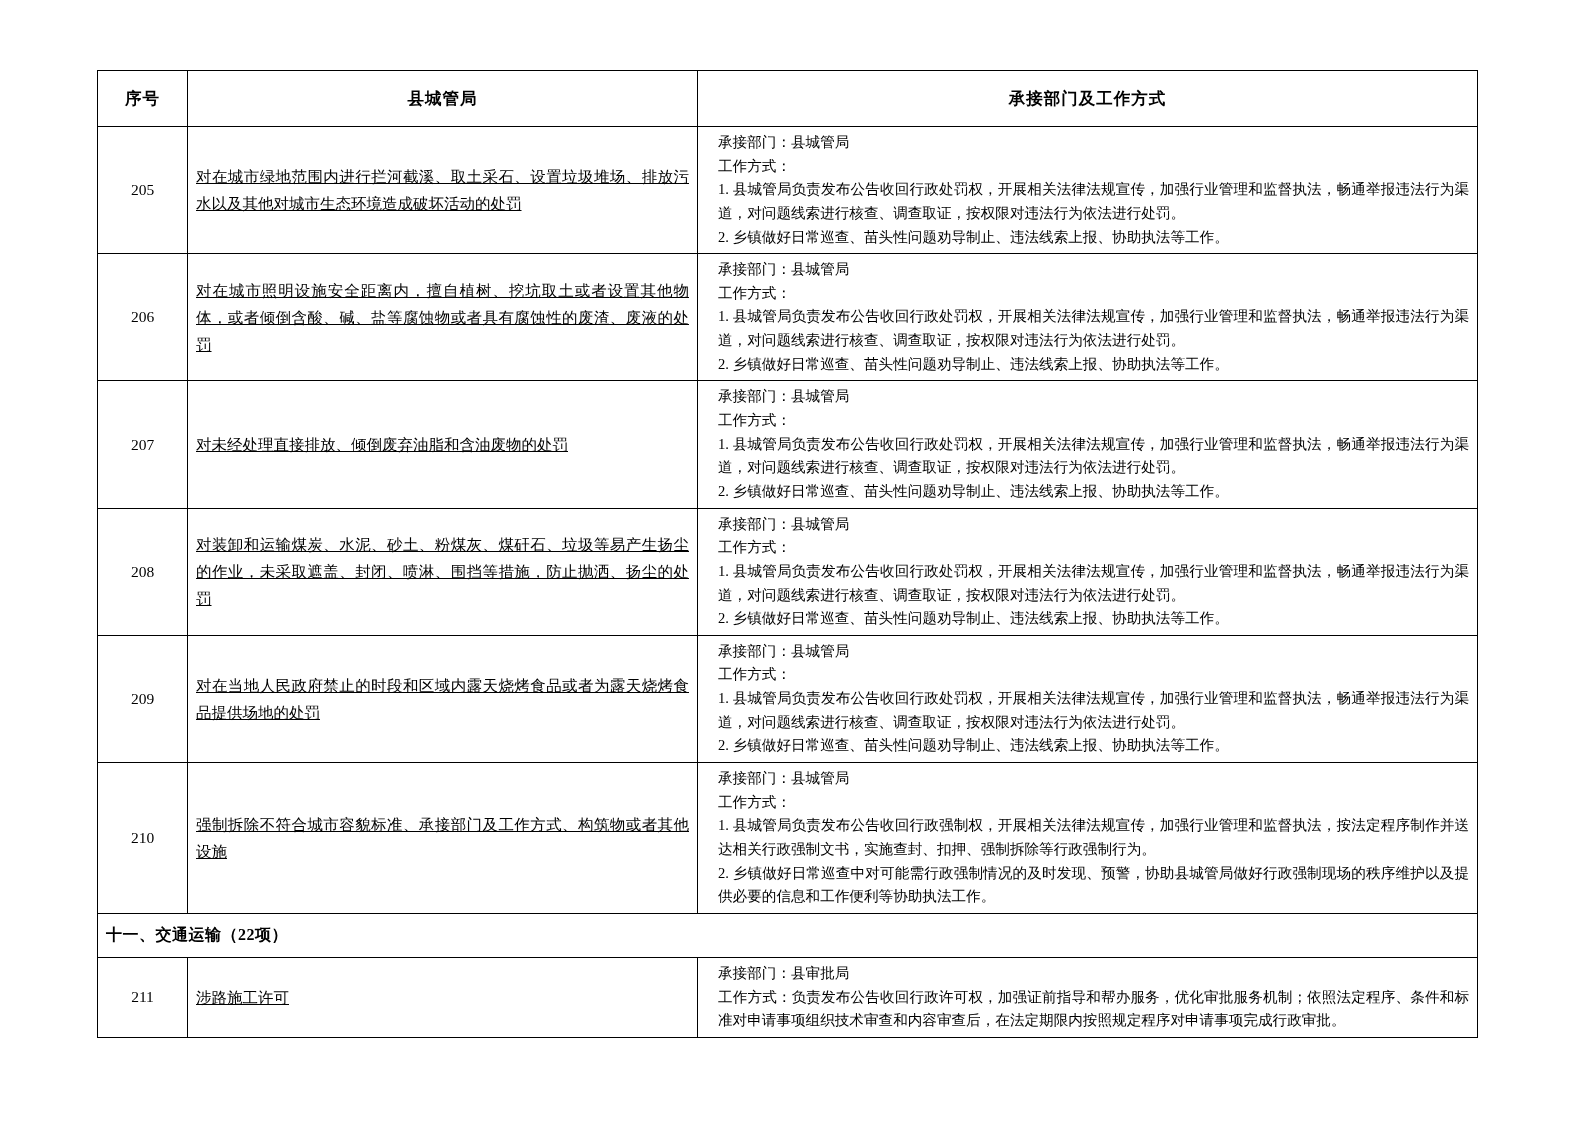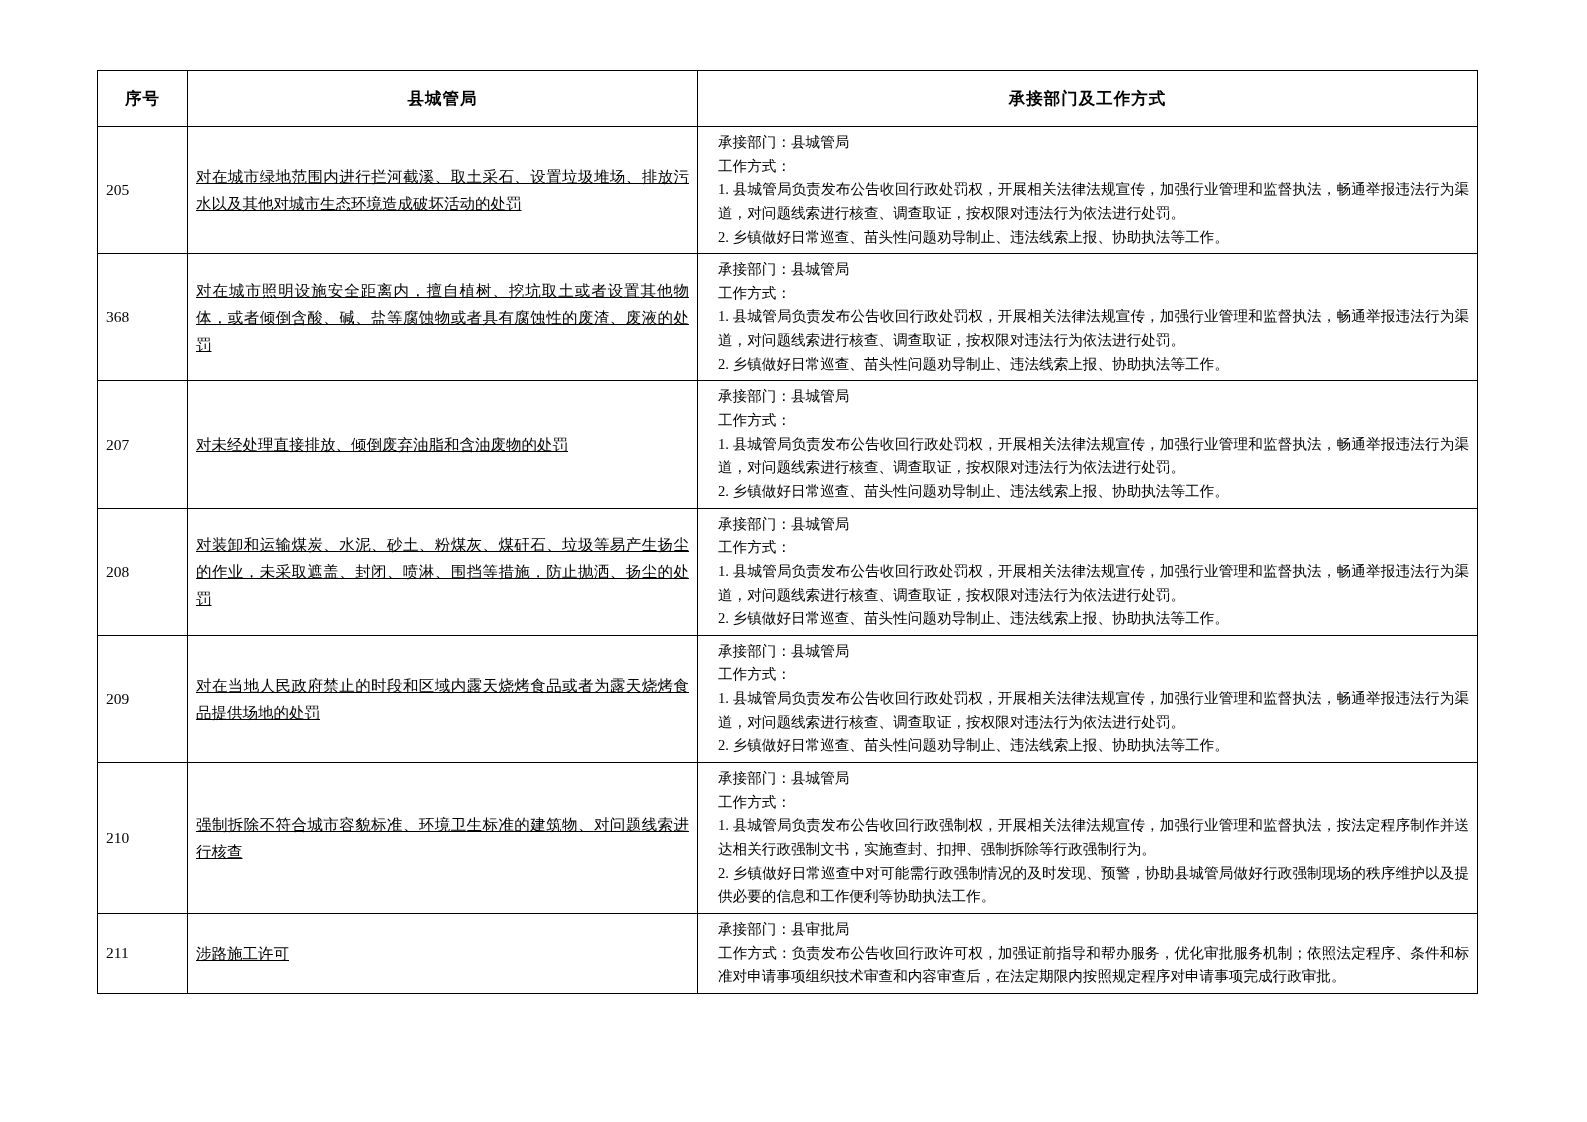--- a/index.html
+++ b/index.html
@@ -44,20 +44,21 @@
   .col-dept { width: 780px; }
 
   thead th {
     text-align: center;
     font-weight: bold;
     font-size: 16.5px;
     height: 56px;
     letter-spacing: 1px;
   }
   td.cell-no {
+    text-align: center;
     font-size: 15.5px;
   }
   td.cell-name {
     font-size: 15.5px;
     line-height: 1.75;
     text-align: justify;
     padding-left: 14px;
     padding-right: 12px;
     text-decoration: underline;
   }
@@ -113,21 +114,21 @@
           <td class="cell-name">对在城市绿地范围内进行拦河截溪、取土采石、设置垃圾堆场、排放污水以及其他对城市生态环境造成破坏活动的处罚</td>
           <td class="cell-dept">
             <span class="line">承接部门：县城管局</span>
             <span class="line">工作方式：</span>
             <span class="line">1. 县城管局负责发布公告收回行政处罚权，开展相关法律法规宣传，加强行业管理和监督执法，畅通举报违法行为渠道，对问题线索进行核查、调查取证，按权限对违法行为依法进行处罚。</span>
             <span class="line">2. 乡镇做好日常巡查、苗头性问题劝导制止、违法线索上报、协助执法等工作。</span>
           </td>
         </tr>
 
         <tr>
-          <td class="cell-no">368</td>
+          <td class="cell-no">206</td>
           <td class="cell-name">对在城市照明设施安全距离内，擅自植树、挖坑取土或者设置其他物体，或者倾倒含酸、碱、盐等腐蚀物或者具有腐蚀性的废渣、废液的处罚</td>
           <td class="cell-dept">
             <span class="line">承接部门：县城管局</span>
             <span class="line">工作方式：</span>
             <span class="line">1. 县城管局负责发布公告收回行政处罚权，开展相关法律法规宣传，加强行业管理和监督执法，畅通举报违法行为渠道，对问题线索进行核查、调查取证，按权限对违法行为依法进行处罚。</span>
             <span class="line">2. 乡镇做好日常巡查、苗头性问题劝导制止、违法线索上报、协助执法等工作。</span>
           </td>
         </tr>
 
         <tr>
@@ -158,29 +159,32 @@
           <td class="cell-dept">
             <span class="line">承接部门：县城管局</span>
             <span class="line">工作方式：</span>
             <span class="line">1. 县城管局负责发布公告收回行政处罚权，开展相关法律法规宣传，加强行业管理和监督执法，畅通举报违法行为渠道，对问题线索进行核查、调查取证，按权限对违法行为依法进行处罚。</span>
             <span class="line">2. 乡镇做好日常巡查、苗头性问题劝导制止、违法线索上报、协助执法等工作。</span>
           </td>
         </tr>
 
         <tr>
           <td class="cell-no">210</td>
-          <td class="cell-name">强制拆除不符合城市容貌标准、环境卫生标准的建筑物、对问题线索进行核查</td>
+          <td class="cell-name">强制拆除不符合城市容貌标准、承接部门及工作方式、构筑物或者其他设施</td>
           <td class="cell-dept">
             <span class="line">承接部门：县城管局</span>
             <span class="line">工作方式：</span>
             <span class="line">1. 县城管局负责发布公告收回行政强制权，开展相关法律法规宣传，加强行业管理和监督执法，按法定程序制作并送达相关行政强制文书，实施查封、扣押、强制拆除等行政强制行为。</span>
             <span class="line">2. 乡镇做好日常巡查中对可能需行政强制情况的及时发现、预警，协助县城管局做好行政强制现场的秩序维护以及提供必要的信息和工作便利等协助执法工作。</span>
           </td>
         </tr>
 
+        <tr>
+          <td class="section" colspan="3">十一、交通运输（22项）</td>
+        </tr>
 
         <tr>
           <td class="cell-no">211</td>
           <td class="cell-name">涉路施工许可</td>
           <td class="cell-dept">
             <span class="line">承接部门：县审批局</span>
             <span class="line">工作方式：负责发布公告收回行政许可权，加强证前指导和帮办服务，优化审批服务机制；依照法定程序、条件和标准对申请事项组织技术审查和内容审查后，在法定期限内按照规定程序对申请事项完成行政审批。</span>
           </td>
         </tr>
 

